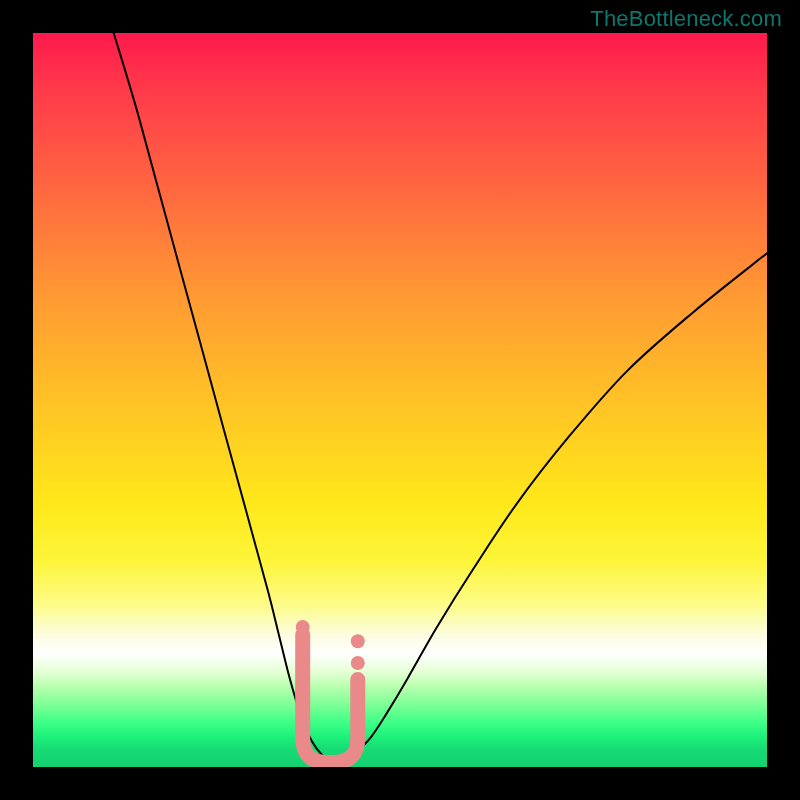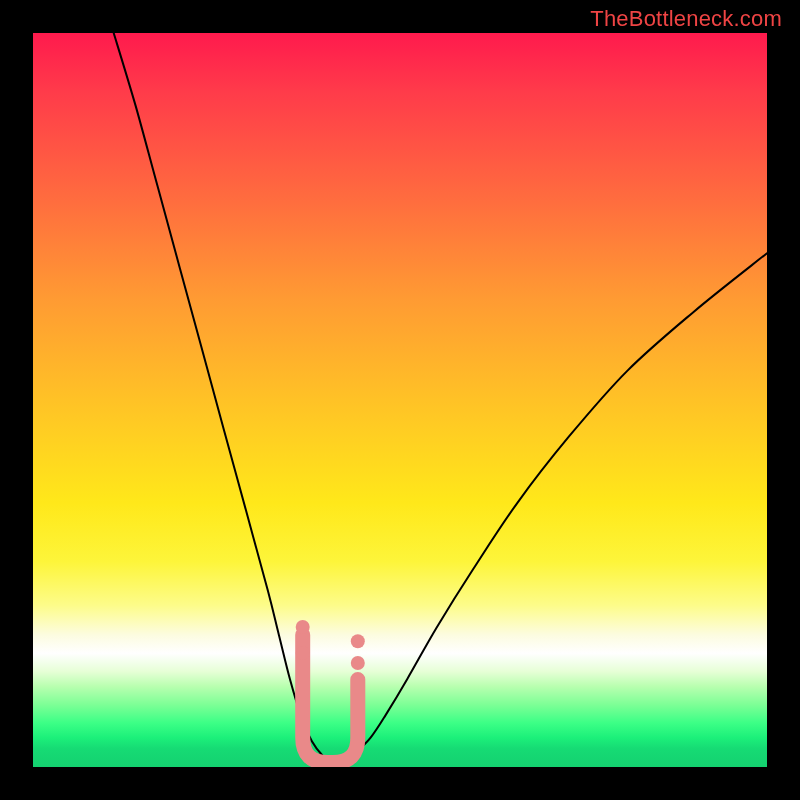--- a/index.html
+++ b/index.html
@@ -10,21 +10,21 @@
     height: 800px;
     background: #000;
   }
   .watermark {
     position: absolute;
     top: 6px;
     right: 18px;
     font-family: Arial, Helvetica, sans-serif;
     font-size: 22px;
     font-weight: 400;
-    color: #ef4444;
+    color: #0f766e;
     letter-spacing: 0.2px;
     z-index: 10;
   }
   .plot {
     position: absolute;
     left: 33px;
     top: 33px;
     width: 734px;
     height: 734px;
     overflow: hidden;

